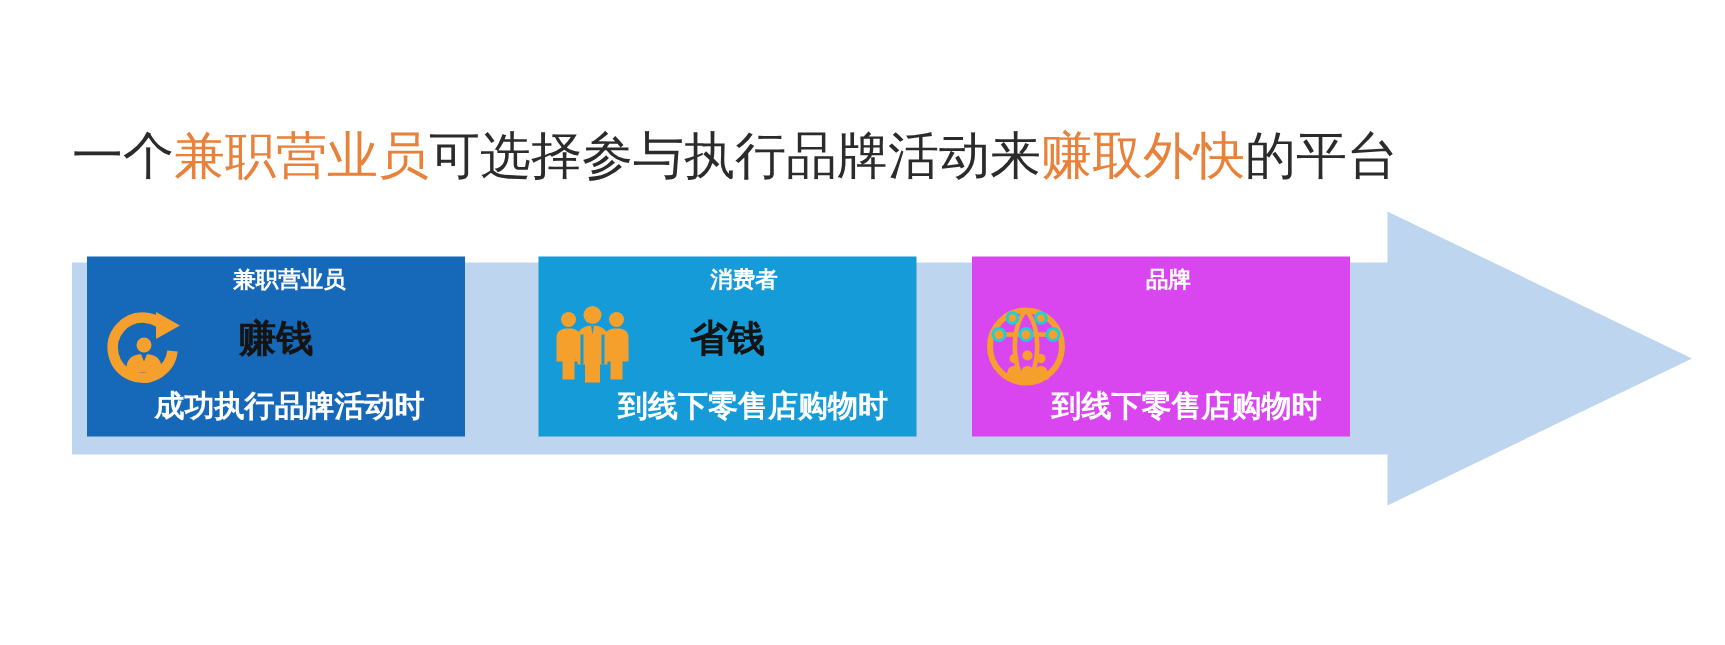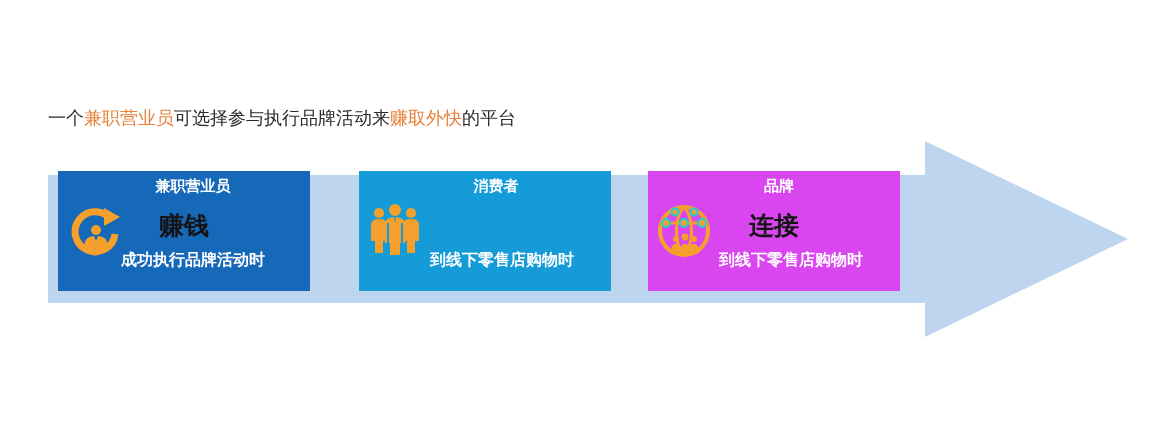--- a/index.html
+++ b/index.html
@@ -20,25 +20,25 @@
     left: 0;
     top: 0;
     width: 1150px;
     height: 430px;
   }
 
   
   #headline {
     position: absolute;
     left: 48px;
-    top: 99px;
+    top: 86px;
     height: 38px;
     line-height: 38px;
     white-space: nowrap;
-    font-size: 18px;
+    font-size: 34px;
     color: #2b2b2b;
     letter-spacing: 0px;
     z-index: 5;
   }
   #headline span { display: inline; }
   .hl-accent { color: #E8823A; }
 
   
   #arrow-shape {
     position: absolute;
@@ -96,23 +96,23 @@
     font-size: 25px;
     color: #141414;
     white-space: nowrap;
     font-weight: bold;
   }
 
   .card-foot {
     position: absolute;
     left: 0;
     right: 0;
-    bottom: 20px;
+    bottom: 7px;
     text-align: center;
-    font-size: 16px;
+    font-size: 20px;
     color: #ffffff;
     white-space: nowrap;
     font-weight: bold;
     padding-left: 18px;
   }
   .card.c2 .card-foot,
   .card.c3 .card-foot { padding-left: 34px; }
 
   .card-icon {
     position: absolute;
@@ -174,20 +174,21 @@
 
           <circle cx="28" cy="9" r="6" fill="#F5A02D"></circle>
           <path d="M18 24 C18 18 23 16 28 16 C33 16 38 18 38 24 L38 42 L33 42 L33 54 L23 54 L23 42 L18 42 Z" fill="#F5A02D"></path>
 
           <path d="M27 16 L28 22 L29 16 Z" fill="#159CD8"></path>
           <rect x="20" y="22" width="2" height="20" fill="#159CD8"></rect>
           <rect x="34" y="22" width="2" height="20" fill="#159CD8"></rect>
         </svg>
       </div>
       <div class="card-title">消费者</div>
+      <div class="card-value">省钱</div>
       <div class="card-foot">到线下零售店购物时</div>
     </div>
 
     <div class="card c3">
       <div class="card-icon">
         <svg width="56" height="56" viewBox="0 0 56 56" xmlns="http://www.w3.org/2000/svg">
           <circle cx="28" cy="28" r="24" fill="none" stroke="#F5A02D" stroke-width="4"></circle>
 
           <path d="M6 20 H50" stroke="#F5A02D" stroke-width="3" fill="none"></path>
           <path d="M28 4 C18 14 18 42 28 52" stroke="#F5A02D" stroke-width="3" fill="none"></path>
@@ -201,18 +202,17 @@
 
           <circle cx="20" cy="36" r="3" fill="#F5A02D"></circle>
           <path d="M15 50 C15 43 17 41 20 41 C23 41 25 43 25 50 Z" fill="#F5A02D"></path>
           <circle cx="29" cy="34" r="3.4" fill="#F5A02D"></circle>
           <path d="M24 51 C24 43 26 41 29 41 C32 41 34 43 34 51 Z" fill="#F5A02D"></path>
           <circle cx="38" cy="36" r="3" fill="#F5A02D"></circle>
           <path d="M33 50 C33 43 35 41 38 41 C41 41 43 43 43 50 Z" fill="#F5A02D"></path>
         </svg>
       </div>
       <div class="card-title">品牌</div>
-      <div class="card-value">连接</div>
       <div class="card-foot">到线下零售店购物时</div>
     </div>
 
   </div>
 </div>
 
 </body></html>

